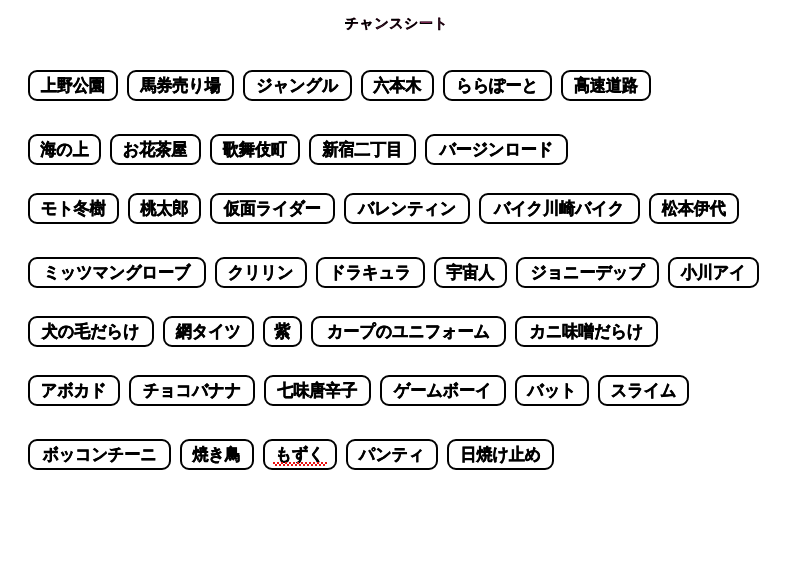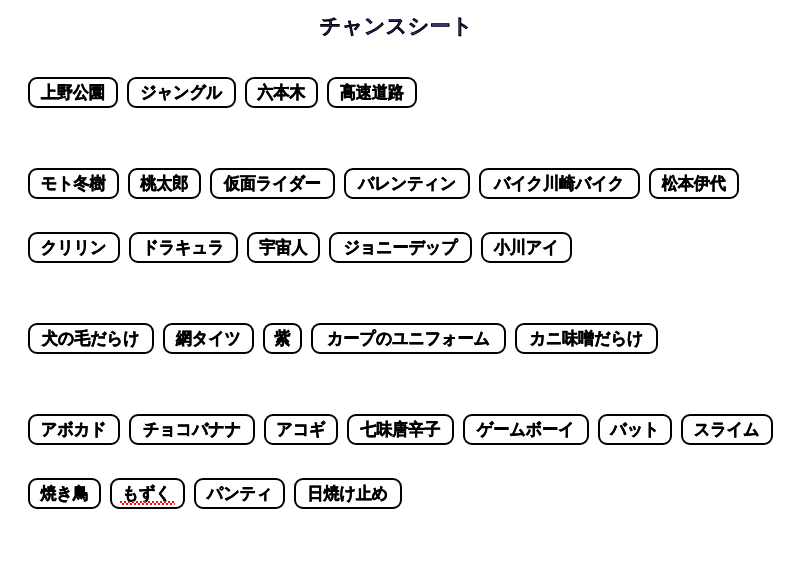--- a/index.html
+++ b/index.html
@@ -19,37 +19,37 @@
   #sheet {
     position: relative;
     width: 793px;
     height: 563px;
     background: #ffffff;
     box-sizing: border-box;
   }
 
   .sheet-title {
     text-align: center;
-    font-size: 21px;
+    font-size: 14px;
     font-weight: bold;
     letter-spacing: 0.5px;
     margin: 0;
     padding-top: 16px;
     line-height: 1;
-    color: #8b5cf6;
+    color: #ec4899;
     -webkit-text-stroke: 0.4px #000;
   }
 
   .group {
     margin: 0;
     padding: 0 16px;
   }
 
   .group + .group {
-    margin-top: 36px;
+    margin-top: 4px;
   }
 
   #group-0 { margin-top: 28px; }
 
   .row {
     display: flex;
     flex-wrap: nowrap;
     align-items: center;
     gap: 9px;
     padding: 12px;
@@ -113,29 +113,52 @@
 <div id="sheet">
   <h1 class="sheet-title">チャンスシート</h1>
 
   <div id="groups-container">
       <div class="group" id="group-0">
         <div class="row">
           <div class="pill">
             <span class="pill-label">上野公園</span>
           </div>
           <div class="pill">
+            <span class="pill-label">馬券売り場</span>
+          </div>
+          <div class="pill">
             <span class="pill-label">ジャングル</span>
           </div>
           <div class="pill">
             <span class="pill-label">六本木</span>
           </div>
           <div class="pill">
+            <span class="pill-label">ららぽーと</span>
+          </div>
+          <div class="pill">
             <span class="pill-label">高速道路</span>
           </div>
         </div>
+        <div class="row">
+          <div class="pill">
+            <span class="pill-label">海の上</span>
+          </div>
+          <div class="pill">
+            <span class="pill-label">お花茶屋</span>
+          </div>
+          <div class="pill">
+            <span class="pill-label">歌舞伎町</span>
+          </div>
+          <div class="pill">
+            <span class="pill-label">新宿二丁目</span>
+          </div>
+          <div class="pill">
+            <span class="pill-label">バージンロード</span>
+          </div>
+        </div>
       </div>
       <div class="group" id="group-1">
         <div class="row">
           <div class="pill">
             <span class="pill-label">モト冬樹</span>
           </div>
           <div class="pill">
             <span class="pill-label">桃太郎</span>
           </div>
           <div class="pill">
@@ -146,20 +169,23 @@
           </div>
           <div class="pill">
             <span class="pill-label">バイク川崎バイク</span>
           </div>
           <div class="pill">
             <span class="pill-label">松本伊代</span>
           </div>
         </div>
         <div class="row">
           <div class="pill">
+            <span class="pill-label">ミッツマングローブ</span>
+          </div>
+          <div class="pill">
             <span class="pill-label">クリリン</span>
           </div>
           <div class="pill">
             <span class="pill-label">ドラキュラ</span>
           </div>
           <div class="pill">
             <span class="pill-label">宇宙人</span>
           </div>
           <div class="pill">
             <span class="pill-label">ジョニーデップ</span>
@@ -190,36 +216,36 @@
       </div>
       <div class="group" id="group-3">
         <div class="row">
           <div class="pill">
             <span class="pill-label">アボカド</span>
           </div>
           <div class="pill">
             <span class="pill-label">チョコバナナ</span>
           </div>
           <div class="pill">
-            <span class="pill-label">アコギ</span>
-          </div>
-          <div class="pill">
             <span class="pill-label">七味唐辛子</span>
           </div>
           <div class="pill">
             <span class="pill-label">ゲームボーイ</span>
           </div>
           <div class="pill">
             <span class="pill-label">バット</span>
           </div>
           <div class="pill">
             <span class="pill-label">スライム</span>
           </div>
         </div>
         <div class="row">
+          <div class="pill">
+            <span class="pill-label">ボッコンチーニ</span>
+          </div>
           <div class="pill">
             <span class="pill-label">焼き鳥</span>
           </div>
           <div class="pill misspelled">
             <span class="pill-label">もずく</span>
           </div>
           <div class="pill">
             <span class="pill-label">パンティ</span>
           </div>
           <div class="pill">

